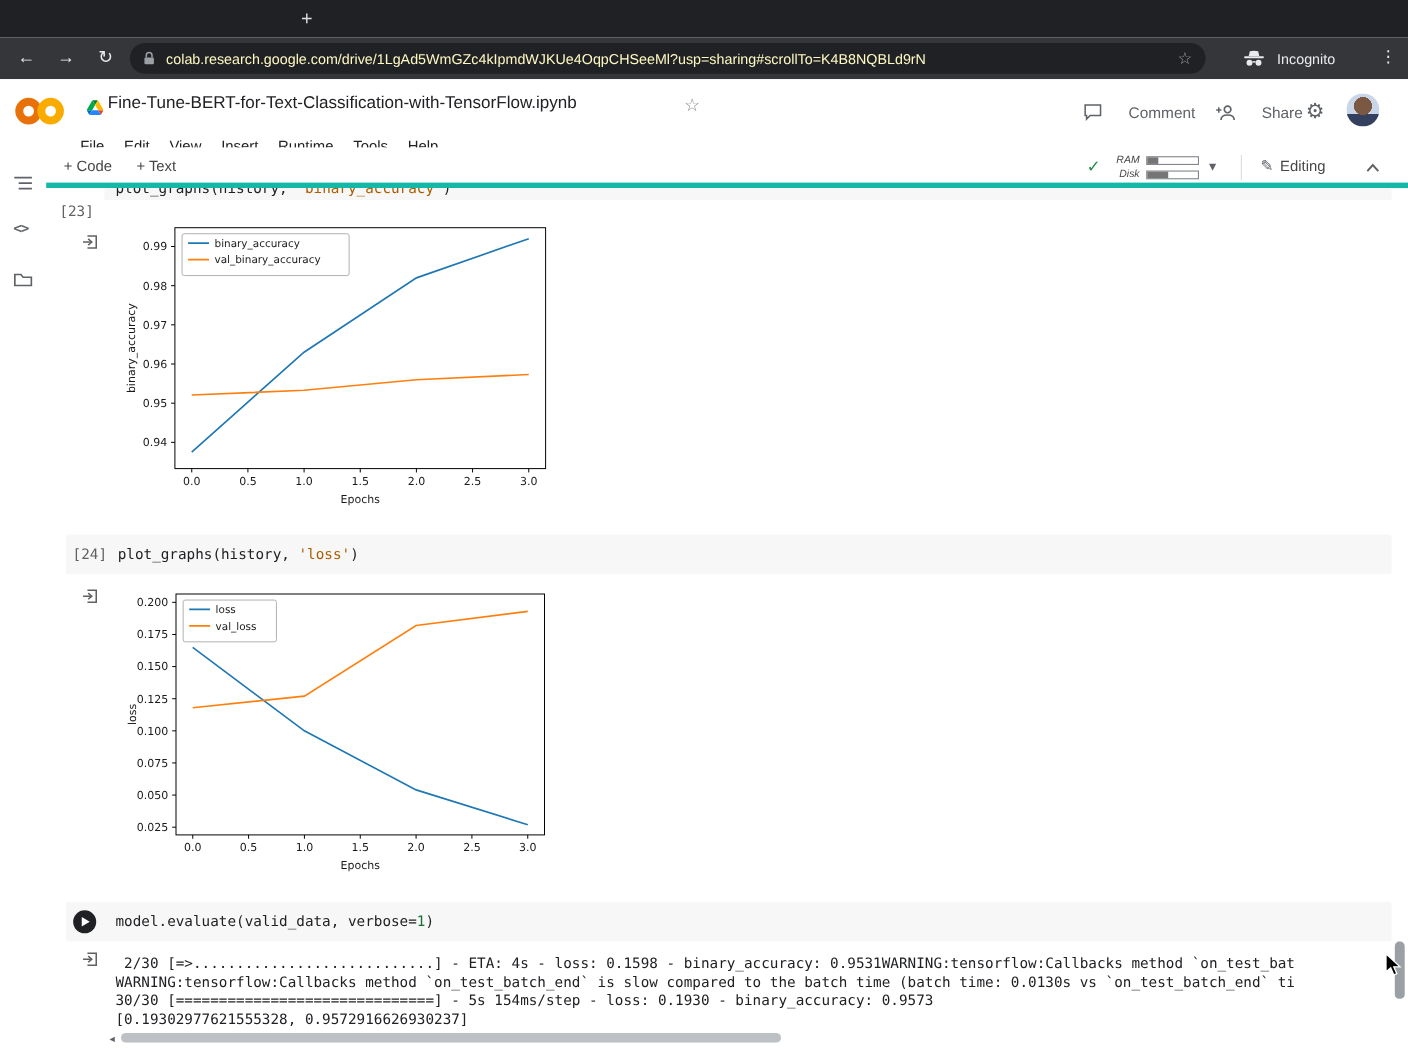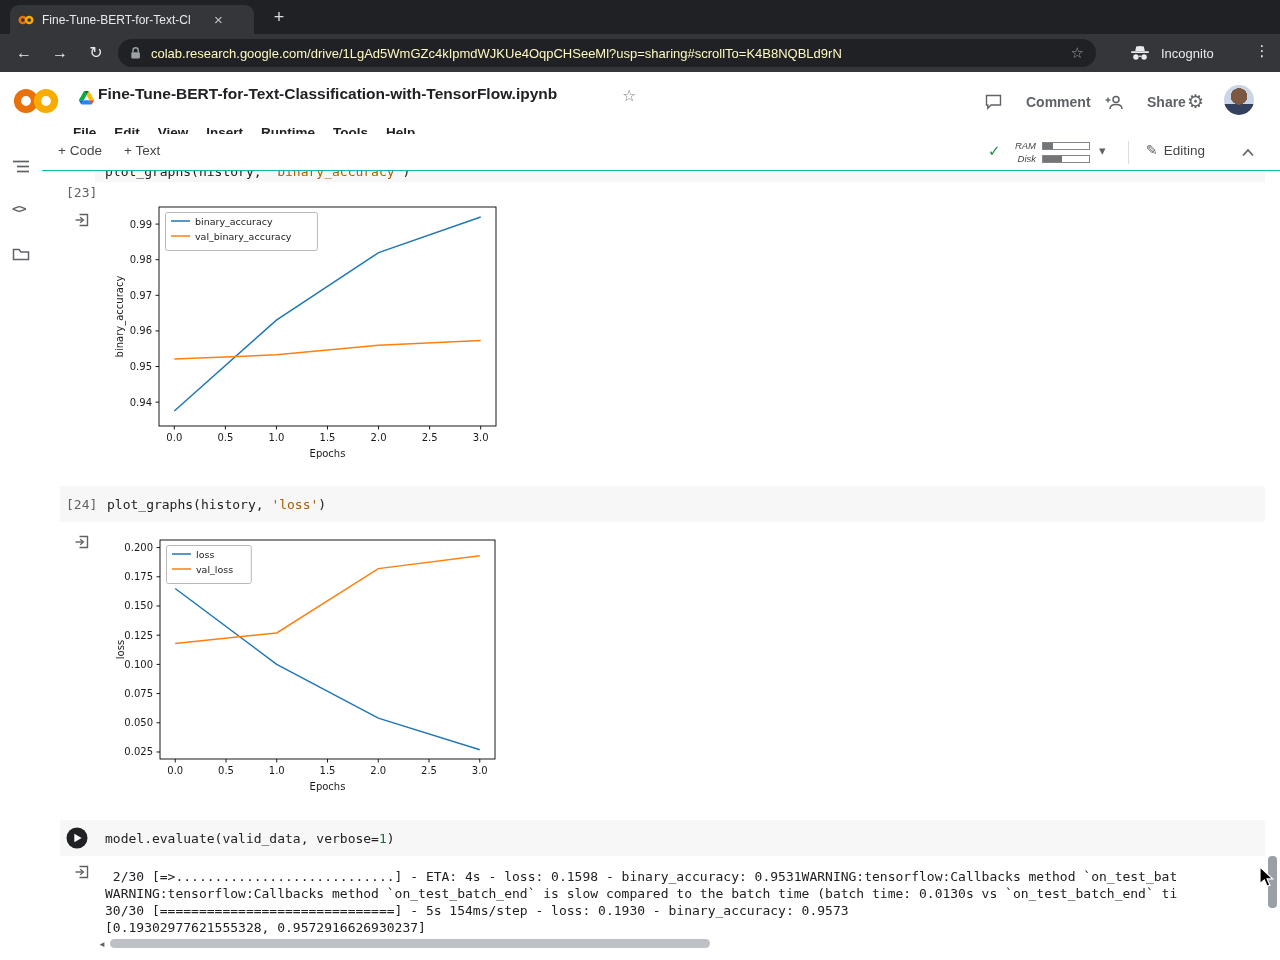--- a/index.html
+++ b/index.html
@@ -17,35 +17,35 @@
   
   .navbar{position:absolute;left:0;top:34px;width:1280px;height:38px;background:#35363a;}
   .nav-btn{position:absolute;top:7px;width:24px;text-align:center;color:#e8eaed;font-size:16px;line-height:24px;}
   .omnibox{position:absolute;left:118px;top:5px;width:978px;height:28px;border-radius:14px;background:#202124;display:flex;align-items:center;padding:0 12px;}
   .url{color:#fef9c3;font-size:13px;margin-left:10px;white-space:nowrap;overflow:hidden;flex:1;}
   .omni-star{color:#9aa0a6;font-size:15px;margin-left:8px;}
   .incog{position:absolute;left:1130px;top:7px;height:24px;display:flex;align-items:center;gap:11px;color:#e8eaed;font-size:13px;}
   .nav-dots{position:absolute;left:1252px;top:8px;color:#e8eaed;font-size:15px;width:20px;text-align:center;}
 
   
-  .colab-header{position:absolute;left:0;top:72px;width:1280px;height:62px;background:#fff;font-weight:bold;}
+  .colab-header{position:absolute;left:0;top:72px;width:1280px;height:62px;background:#fff;}
   .colab-logo{position:absolute;left:12px;top:13px;}
   .drive-icon{position:absolute;left:79px;top:19px;}
   .nb-title{position:absolute;left:98px;top:13px;font-size:15.5px;color:#202124;white-space:nowrap;}
   .title-star{position:absolute;left:622px;top:14px;font-size:16px;color:#80868b;}
   .hdr-item{position:absolute;top:22px;display:flex;align-items:center;gap:24px;color:#5f6368;font-size:14px;}
   .gear{position:absolute;left:1187px;top:18px;font-size:19px;color:#5f6368;}
   .avatar{position:absolute;left:1224px;top:13px;width:30px;height:30px;border-radius:50%;
           background:radial-gradient(circle at 50% 38%, #7a5842 0 34%, rgba(0,0,0,0) 35%),
                      linear-gradient(180deg,#c9d6e8 0 62%, #33415e 62%);}
   .menubar{position:absolute;left:64px;top:48px;height:26px;display:flex;}
   .menubar span{padding:0 9px;font-size:13.5px;color:#202124;line-height:26px;}
 
   
-  .colab-toolbar{position:absolute;left:0;top:134px;width:1280px;height:37px;background:#fff;border-bottom:1px solid #14b8a6;}
+  .colab-toolbar{position:absolute;left:0;top:134px;width:1280px;height:37px;background:#fff;border-bottom:5px solid #14b8a6;}
   .tb-btn{position:absolute;top:9px;font-size:13.5px;color:#444746;}
   .tb-check{position:absolute;left:988px;top:8px;color:#1e8e3e;font-size:15px;font-weight:bold;}
   .resmon{position:absolute;left:1008px;top:5px;}
   .res-row{display:flex;align-items:center;height:13px;}
   .res-label{width:28px;text-align:right;font-size:9.5px;color:#444746;font-style:italic;}
   .res-bar{display:inline-block;width:48px;height:8px;border:1px solid #80868b;margin-left:6px;position:relative;background:#fff;}
   .res-fill{position:absolute;left:0;top:0;bottom:0;background:#757575;}
   .tb-caret{position:absolute;left:1099px;top:9px;color:#5f6368;font-size:13px;}
   .tb-divider{position:absolute;left:1128px;top:7px;width:1px;height:23px;background:#dadce0;}
   .editing{position:absolute;left:1146px;top:8px;display:flex;align-items:center;gap:6px;color:#444746;font-size:13.5px;}
@@ -77,28 +77,20 @@
   .vscroll-thumb{position:absolute;left:1268px;top:856px;width:9px;height:52px;background:#9aa0a6;border-radius:4px;}
   .cursor-svg{position:absolute;left:1259px;top:866px;}
   svg text{font-family:"DejaVu Sans",sans-serif;}
 </style>
 </head>
 <body>
 
 <div id="page">
 
   <div class="tabstrip">
-    <div class="tab">
-      <svg width="16" height="12" viewBox="0 0 16 12">
-        <circle cx="4.8" cy="6" r="3.1" fill="none" stroke="#E8710A" stroke-width="2.5"></circle>
-        <circle cx="11.2" cy="6" r="3.1" fill="none" stroke="#F9AB00" stroke-width="2.5"></circle>
-      </svg>
-      <span class="tab-title">Fine-Tune-BERT-for-Text-Cl</span>
-      <span class="tab-close">×</span>
-    </div>
     <span class="newtab">+</span>
   </div>
 
   <div class="navbar">
     <span class="nav-btn" style="left:12px">←</span>
     <span class="nav-btn" style="left:48px">→</span>
     <span class="nav-btn" style="left:84px">↻</span>
     <div class="omnibox">
       <svg width="11" height="14" viewBox="0 0 11 14">
         <path d="M3,6.2 V4.4 a2.6,2.6 0 0 1 5.2,0 V6.2" fill="none" stroke="#9aa0a6" stroke-width="1.4"></path>
@@ -207,21 +199,21 @@
       <path d="M1.5,2.5 h5.5 l2,2.5 h7.5 v7.5 h-15 z" fill="none" stroke="#5f6368" stroke-width="1.5"></path>
     </svg>
   </div>
 
   <div class="content">
 
     <div class="cell-partial">
       <code class="codefont"><span>plot_graphs(history, </span><span class="tok-str">'binary_accuracy'</span><span>)</span></code>
     </div>
 
-    <span class="exec" style="left:24px;top:14px">[23]</span>
+    <span class="exec" style="left:12px;top:14px">[23]</span>
     <svg class="out-icon" style="left:32px;top:41px" width="16" height="16" viewBox="0 0 16 16">
       <path d="M5.5,2.5 H13.5 V13.5 H5.5" fill="none" stroke="#616161" stroke-width="1.4"></path>
       <line x1="1.5" y1="8" x2="8.6" y2="8" stroke="#616161" stroke-width="1.4"></line>
       <path d="M6.2,5.2 L9.4,8 L6.2,10.8" fill="none" stroke="#616161" stroke-width="1.4"></path>
     </svg>
     <svg class="chart" style="left:70px;top:31px" width="392" height="258">
         <rect x="47" y="5" width="337" height="219" fill="#ffffff" stroke="#000000" stroke-width="0.9"></rect>
         <line x1="62.31818181818182" y1="224" x2="62.31818181818182" y2="227.5" stroke="#000" stroke-width="0.9"></line>
         <text x="62.31818181818182" y="239" text-anchor="middle" font-size="10" fill="#1a1a1a">0.0</text>
         <line x1="113.37878787878789" y1="224" x2="113.37878787878789" y2="227.5" stroke="#000" stroke-width="0.9"></line>

